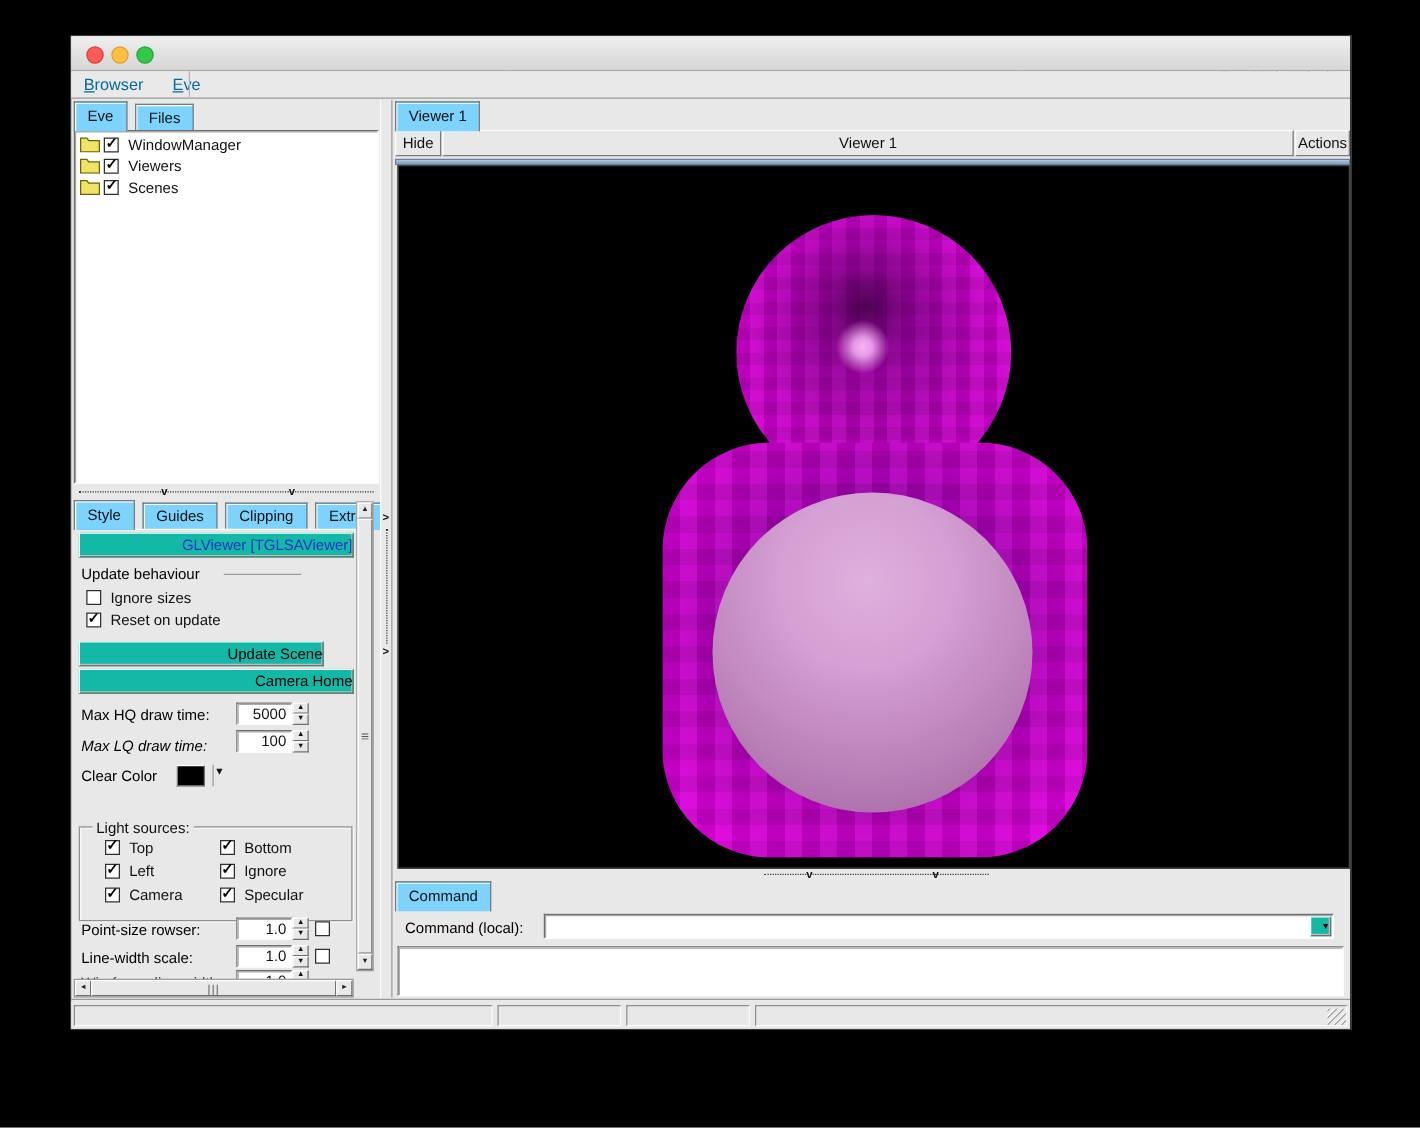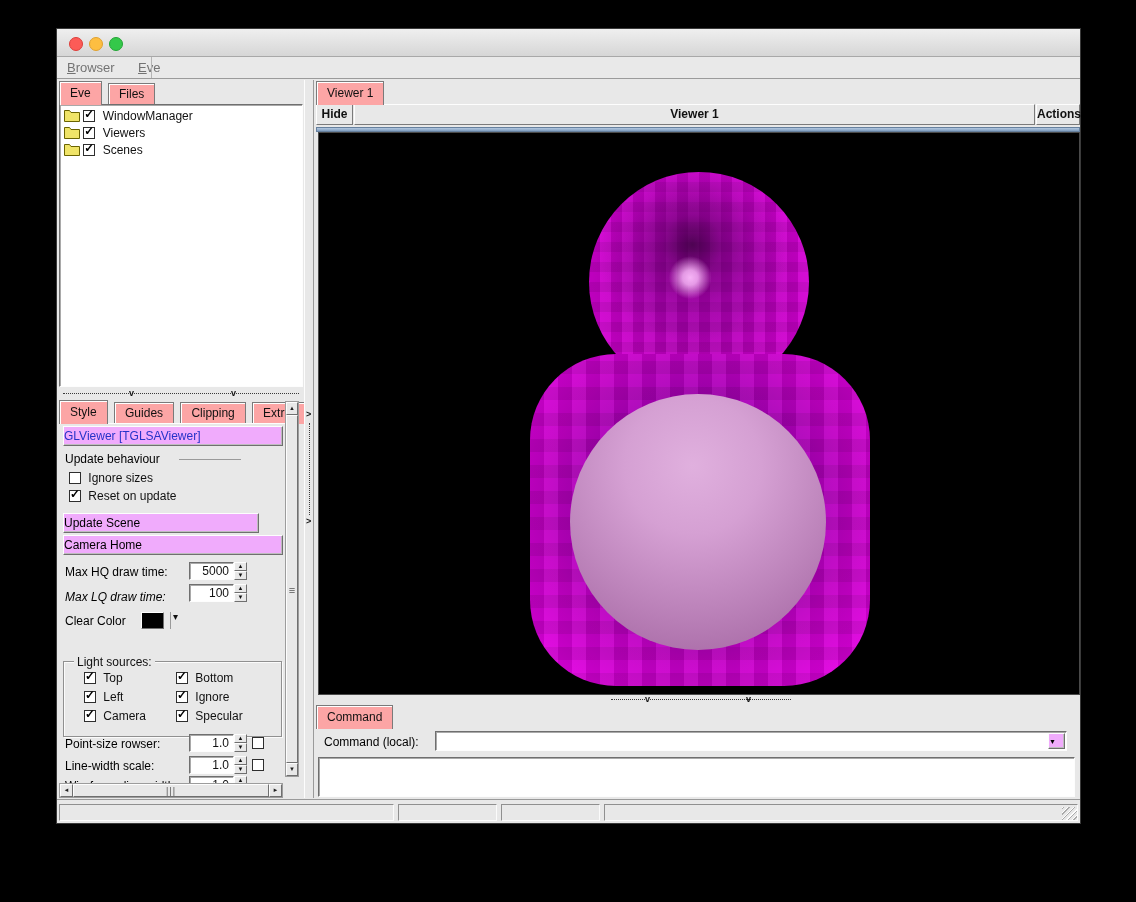--- a/index.html
+++ b/index.html
@@ -11,31 +11,31 @@
           border:1px solid #3a3a3a;box-sizing:border-box;}
   
   .titlebar{left:0;top:0;width:100%;height:28px;
             background:linear-gradient(#efefef,#d6d6d6);
             border-bottom:1px solid #a8a8a8;box-sizing:border-box;}
   .tl{width:12px;height:12px;border-radius:50%;top:8px;}
   .wtitle{width:100%;top:25px;text-align:right;font-size:13px;color:#3c3c3c;}
   
   .menubar{left:0;top:28px;width:100%;height:22px;background:#e9e9e9;
            border-bottom:1px solid #9b9b9b;box-sizing:border-box;}
-  .menuitem{display:inline-block;padding:3px 10px 0 10px;font-size:13px;color:#737373;}
+  .menuitem{display:inline-block;padding:3px 10px 0 10px;font-size:13px;color:#0369a1;}
   .accel{text-decoration:underline;}
   .menudiv{left:94px;top:0;width:1px;height:21px;background:#b5b5b5;}
   
-  .btn{background:#f0abfc;border:1px solid;border-color:#fdfdfd #6f6f6f #6f6f6f #fdfdfd;
-       box-shadow:inset -1px -1px 0 #bdbdbd;text-align:left;box-sizing:border-box;
+  .btn{background:#14b8a6;border:1px solid;border-color:#fdfdfd #6f6f6f #6f6f6f #fdfdfd;
+       box-shadow:inset -1px -1px 0 #bdbdbd;text-align:right;box-sizing:border-box;
        font-size:12px;color:#000;}
   .inset{background:#fff;border:1px solid;border-color:#6f6f6f #fdfdfd #fdfdfd #6f6f6f;
          box-shadow:inset 1px 1px 0 #a9a9a9;box-sizing:border-box;}
   
-  .tab{display:inline-block;height:22px;line-height:21px;padding:0 10px;background:#fca5a5;
+  .tab{display:inline-block;height:22px;line-height:21px;padding:0 10px;background:#7dd3fc;
        border:1px solid #7a7a7a;border-bottom:none;box-shadow:inset 1px 1px 0 #fff;
        margin-right:3px;font-size:12px;position:relative;vertical-align:bottom;box-sizing:border-box;}
   .tab.active{height:24px;line-height:22px;z-index:3;}
   .tabrow{height:24px;}
   
   .tree{background:#fff;}
   .tree-item{height:17px;line-height:17px;padding-left:4px;white-space:nowrap;}
   .folder{display:inline-block;width:16px;height:13px;vertical-align:-2px;}
   .cb{display:inline-block;width:12px;height:12px;background:#fff;border:1px solid #2e2e2e;
       box-sizing:border-box;vertical-align:-2px;position:relative;}
@@ -57,21 +57,21 @@
   .groupbox{border:1px solid #909090;box-shadow:1px 1px 0 #fbfbfb, inset 1px 1px 0 #fbfbfb;box-sizing:border-box;margin-top:20px;}
   .legend{position:absolute;top:-7px;left:10px;background:#e8e8e8;padding:0 3px;font-size:12px;}
   
   .sbtn{background:#e8e8e8;border:1px solid;border-color:#fdfdfd #6f6f6f #6f6f6f #fdfdfd;
         box-sizing:border-box;text-align:center;color:#222;}
   .track{background:#d2d2d2;border:1px solid #9c9c9c;box-sizing:border-box;}
   .thumb{background:#e8e8e8;border:1px solid;border-color:#fdfdfd #6f6f6f #6f6f6f #fdfdfd;
          box-sizing:border-box;text-align:center;color:#555;}
   
   .hdrbar{background:#e8e8e8;border:1px solid;border-color:#fdfdfd #7a7a7a #7a7a7a #fdfdfd;
-          box-sizing:border-box;text-align:center;font-size:12px;line-height:19px;font-weight:bold;}
+          box-sizing:border-box;text-align:center;font-size:12px;line-height:19px;}
   .blueline{background:linear-gradient(#b3c8e0,#7e9cbe);border:1px solid #66809e;box-sizing:border-box;}
   .viewport{background:#000;border:1px solid #4a4a4a;box-sizing:border-box;overflow:hidden;}
   .head{left:270px;top:39px;width:220px;height:220px;border-radius:50%;
     background:
       radial-gradient(circle at 46% 48%, #f6b4f6 0%, rgba(246,180,246,.85) 4.5%, rgba(236,120,236,0) 13%),
       radial-gradient(circle at 47% 33%, rgba(55,0,60,.8) 0%, rgba(88,0,95,.5) 16%, rgba(110,0,120,.22) 34%, rgba(0,0,0,0) 52%),
       repeating-linear-gradient(90deg, rgba(0,0,0,.10) 0 11px, rgba(255,255,255,.05) 11px 22px),
       repeating-linear-gradient(0deg, rgba(0,0,0,.08) 0 10px, rgba(0,0,0,0) 10px 20px),
       radial-gradient(circle at 50% 52%, #b400b8 30%, #cc00cc 60%, #dd00dd 82%, #ea00ea 100%);}
   .torso{left:211px;top:221px;width:340px;height:332px;border-radius:86px;

